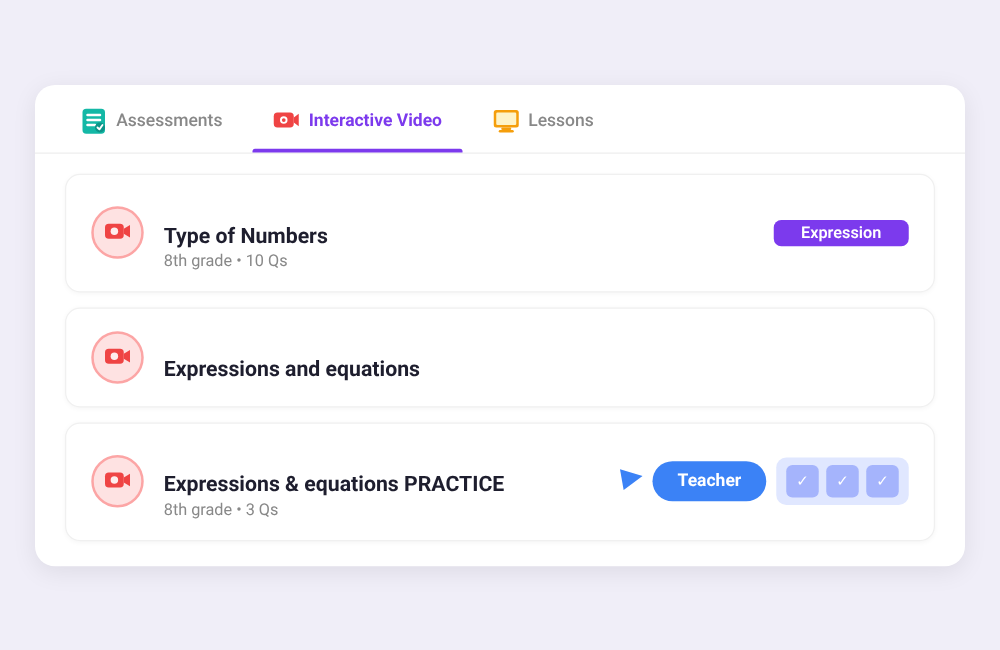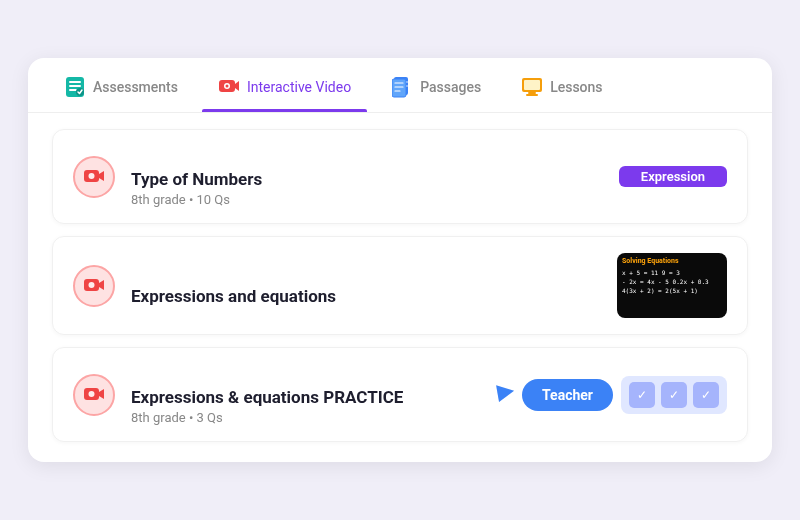--- a/index.html
+++ b/index.html
@@ -36,21 +36,21 @@
       padding: 18px 16px 14px;
       cursor: pointer;
       color: #888;
       font-size: 14px;
       font-weight: 500;
       position: relative;
       white-space: nowrap;
     }
     .tab.active {
       color: #7c3aed;
-      font-weight: 400;
+      font-weight: 700;
       justify-content: center;
     }
     .tab.active::after {
       content: '';
       position: absolute;
       bottom: 0;
       left: 0;
       right: 0;
       height: 3px;
       background: #7c3aed;
@@ -244,31 +244,20 @@
           <rect x="1" y="4" width="16" height="12" rx="3" fill="#ef4444"></rect>
           <circle cx="9" cy="10" r="3" fill="white"></circle>
           <circle cx="9" cy="10" r="1.5" fill="#ef4444"></circle>
           <path d="M17 8l4-3v10l-4-3V8z" fill="#ef4444"></path>
         </svg>
       </span>
       <span>Interactive Video</span>
     </div>
     <div class="tab">
       <span class="tab-icon">
-        <svg width="20" height="22" viewBox="0 0 20 22" fill="none">
-          <rect x="2" y="1" width="14" height="18" rx="2" fill="#3b82f6"></rect>
-          <path d="M5 6h10M5 10h10M5 14h6" stroke="white" stroke-width="1.5" stroke-linecap="round"></path>
-          <rect x="0" y="3" width="14" height="18" rx="2" fill="#60a5fa" stroke="#3b82f6" stroke-width="1"></rect>
-          <path d="M3 7h8M3 11h8M3 15h5" stroke="white" stroke-width="1.2" stroke-linecap="round"></path>
-        </svg>
-      </span>
-      <span>Passages</span>
-    </div>
-    <div class="tab">
-      <span class="tab-icon">
         <svg width="22" height="20" viewBox="0 0 22 20" fill="none">
           <rect x="1" y="1" width="20" height="14" rx="2" fill="#f59e0b"></rect>
           <rect x="3" y="3" width="16" height="10" rx="1" fill="#fef3c7"></rect>
           <rect x="7" y="15" width="8" height="2" rx="1" fill="#f59e0b"></rect>
           <rect x="5" y="17" width="12" height="2" rx="1" fill="#f59e0b"></rect>
         </svg>
       </span>
       <span>Lessons</span>
     </div>
   </div>
@@ -295,28 +284,20 @@
     <div class="list-item">
       <div class="item-icon">
         <svg width="22" height="22" viewBox="0 0 22 22" fill="none">
           <rect x="1" y="4" width="15" height="12" rx="3" fill="#ef4444"></rect>
           <circle cx="8.5" cy="10" r="3" fill="white" opacity="0.9"></circle>
           <path d="M16 8l5-3v10l-5-3V8z" fill="#ef4444"></path>
         </svg>
       </div>
       <div class="item-info">
         <div class="item-title">Expressions and equations</div>
-      </div>
-      <div class="thumbnail">
-        <div class="thumb-inner">
-          <div class="thumb-title">Solving Equations</div>
-          <div class="thumb-eq">x + 5 = 11    9 = 3</div>
-          <div class="thumb-eq">- 2x = 4x - 5   0.2x + 0.3</div>
-          <div class="thumb-eq">4(3x + 2) = 2(5x + 1)</div>
-        </div>
       </div>
     </div>
 
     <div class="list-item">
       <div class="item-icon">
         <svg width="22" height="22" viewBox="0 0 22 22" fill="none">
           <rect x="1" y="4" width="15" height="12" rx="3" fill="#ef4444"></rect>
           <circle cx="8.5" cy="10" r="3" fill="white" opacity="0.9"></circle>
           <path d="M16 8l5-3v10l-5-3V8z" fill="#ef4444"></path>
         </svg>

